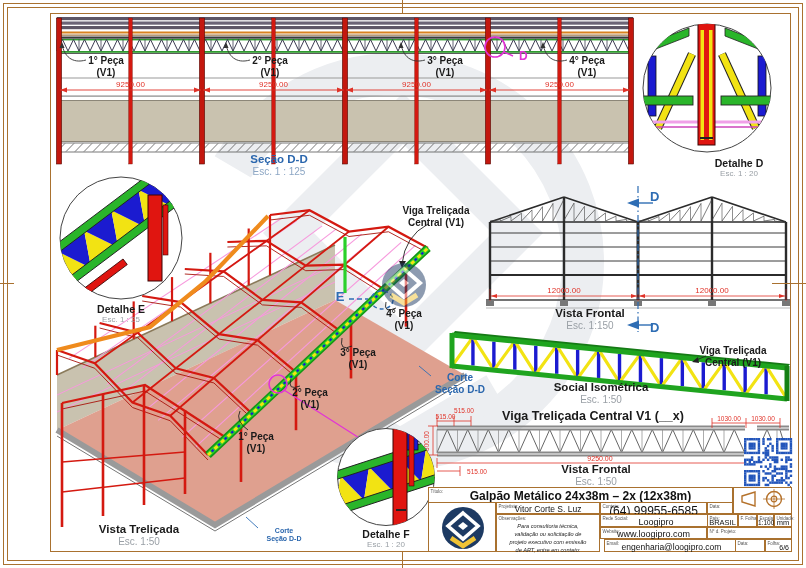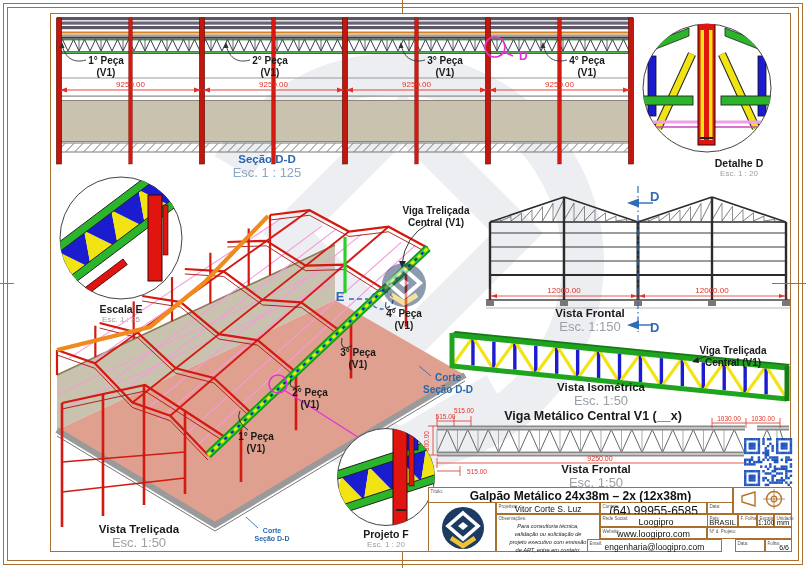--- a/index.html
+++ b/index.html
@@ -10,24 +10,24 @@
   
   .b-outer{position:absolute;inset:3px;border:1px solid #a9712f;z-index:6;pointer-events:none;}
   .b-inner{position:absolute;inset:7px;border:1px solid #a9712f;z-index:6;pointer-events:none;}
   .dframe{position:absolute;left:50px;top:13px;width:741px;height:539px;border:1.5px solid #a9712f;z-index:2;box-sizing:border-box;}
   .tick{position:absolute;background:#a9712f;z-index:6;}
   
   .lbl{position:absolute;font-weight:bold;color:#1a1a1a;text-align:center;white-space:nowrap;
        transform:translateX(-50%);z-index:4;font-size:10px;line-height:1.15;}
   .lbl .esc{font-weight:normal;color:#9aa0a6;}
   .vtitle{font-size:11.5px;}
-  .vtitle .esc{font-size:13px;}
+  .vtitle .esc{font-size:10px;}
   .dtitle{font-size:10.5px;}
   .dtitle .esc{font-size:8px;}
-  .blue{color:#2a66ad;}
+  .blue{color:#2a66ad;margin-left:12px;}
   .blue .esc{color:#8ca6c4;}
   .bigtitle{font-size:12.5px;}
   .emark{font-size:13px;color:#2e6db4;}
   
   #tblock{position:absolute;left:428px;top:487px;width:364px;height:65px;z-index:5;background:#fff;}
   .cell{position:absolute;border:1px solid #a9712f;box-sizing:border-box;background:#fff;}
   .tb-lab{position:absolute;left:1.5px;top:0.5px;font-size:4.5px;color:#555;white-space:nowrap;}
   .tb-val{position:absolute;left:0;right:0;text-align:center;white-space:nowrap;color:#111;}
   .obs-txt{font-size:5.6px;font-style:italic;color:#222;line-height:1.45;text-align:center;margin-top:7px;}
   #qr{position:absolute;left:744px;top:438px;width:48px;height:48px;z-index:4;background:#fff;}
@@ -732,25 +732,25 @@
   <div class="lbl vtitle blue" style="left:267px;top:153px">
       <div>Seção D-D</div>
       <div class="esc">Esc. 1 : 125</div>
     </div>
 
   <div class="lbl dtitle" style="left:739px;top:157px">
       <div>Detalhe D</div>
       <div class="esc">Esc. 1 : 20</div>
     </div>
   <div class="lbl dtitle" style="left:121px;top:303px">
-      <div>Escala E</div>
+      <div>Detalhe E</div>
       <div class="esc">Esc. 1 : 25</div>
     </div>
   <div class="lbl dtitle" style="left:386px;top:528px">
-      <div>Projeto F</div>
+      <div>Detalhe F</div>
       <div class="esc">Esc. 1 : 20</div>
     </div>
 
   <div class="lbl" style="left:436px;top:205px">
       <div>Viga Treliçada</div>
       <div>Central (V1)</div>
     </div>
   <div class="lbl emark" style="left:340px;top:290px">E</div>
   <div class="lbl" style="left:404px;top:308px">
       <div>4° Peça</div>
@@ -784,25 +784,25 @@
   <div class="lbl vtitle" style="left:590px;top:307px">
       <div>Vista Frontal</div>
       <div class="esc">Esc. 1:150</div>
     </div>
 
   <div class="lbl" style="left:733px;top:345px">
       <div>Viga Treliçada</div>
       <div>Central (V1)</div>
     </div>
   <div class="lbl vtitle" style="left:601px;top:381px">
-      <div>Vista Isométrica</div>
+      <div>Social Isométrica</div>
       <div class="esc">Esc. 1:50</div>
     </div>
 
-  <div class="lbl bigtitle" style="left:593px;top:409px">Viga Metálico Central V1 (__x)</div>
+  <div class="lbl bigtitle" style="left:593px;top:409px">Viga Treliçada Central V1 (__x)</div>
   <div class="lbl vtitle" style="left:596px;top:463px">
       <div>Vista Frontal</div>
       <div class="esc">Esc. 1:50</div>
     </div>
 
   <div id="qr">
       <svg width="48" height="48">
         <rect x="0" y="0" width="2.4357142857142855" height="2.4357142857142855" fill="#2356bb"></rect>
         <rect x="2.2857142857142856" y="0" width="2.4357142857142855" height="2.4357142857142855" fill="#2356bb"></rect>
         <rect x="4.571428571428571" y="0" width="2.4357142857142855" height="2.4357142857142855" fill="#2356bb"></rect>
@@ -1087,21 +1087,21 @@
       <span class="tb-lab">Unidade:</span>
       <div class="tb-val" style="top:3px;font-size:7.5px">mm</div>
     </div>
     <div class="cell" style="left:172px;top:40px;width:107px;height:12px">
       <span class="tb-lab">Website:</span>
       <div class="tb-val" style="top:1px;font-size:9px">www.loogipro.com</div>
     </div>
     <div class="cell" style="left:279px;top:40px;width:85px;height:12px">
       <span class="tb-lab">N° d. Projeto:</span>
     </div>
-    <div class="cell" style="left:159px;top:52px;width:135px;height:13px">
+    <div class="cell" style="left:176px;top:52px;width:135px;height:13px">
       <span class="tb-lab">Email:</span>
       <div class="tb-val" style="top:2px;font-size:8.5px">engenharia@loogipro.com</div>
     </div>
     <div class="cell" style="left:307px;top:52px;width:30px;height:13px">
       <span class="tb-lab">Data:</span>
     </div>
     <div class="cell" style="left:337px;top:52px;width:27px;height:13px">
       <span class="tb-lab">Folha:</span>
       <div class="tb-val" style="top:4px;font-size:7px;text-align:right;padding-right:2px">6/6</div>
     </div>

